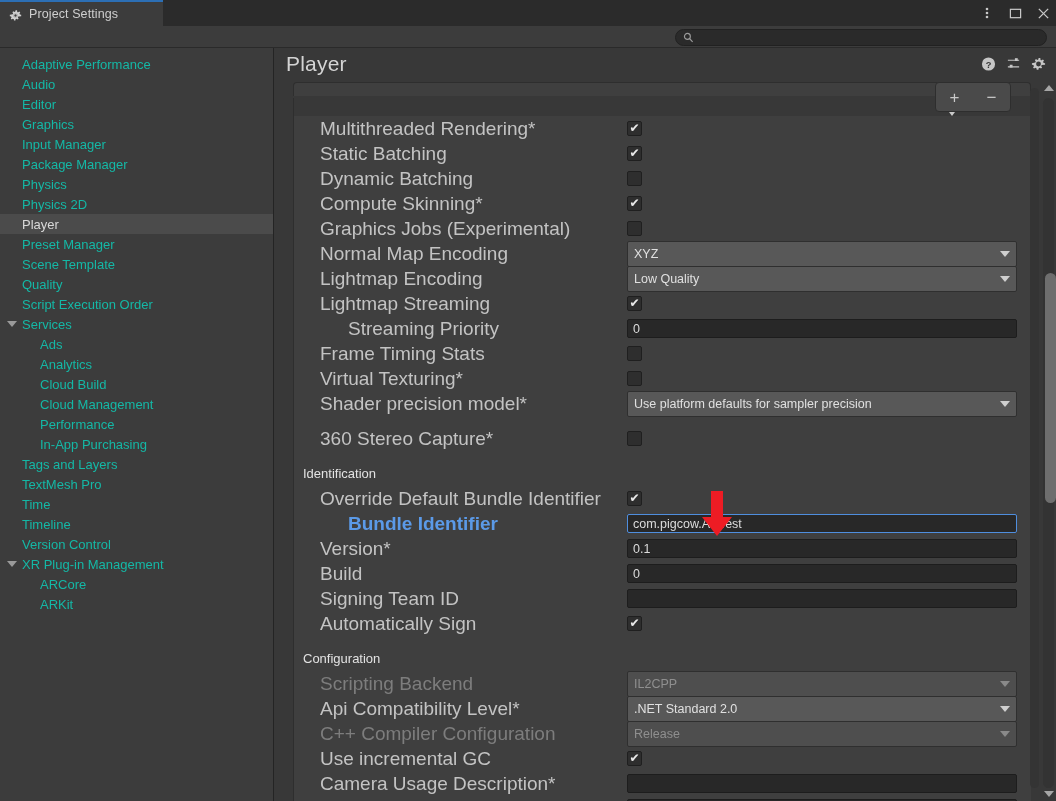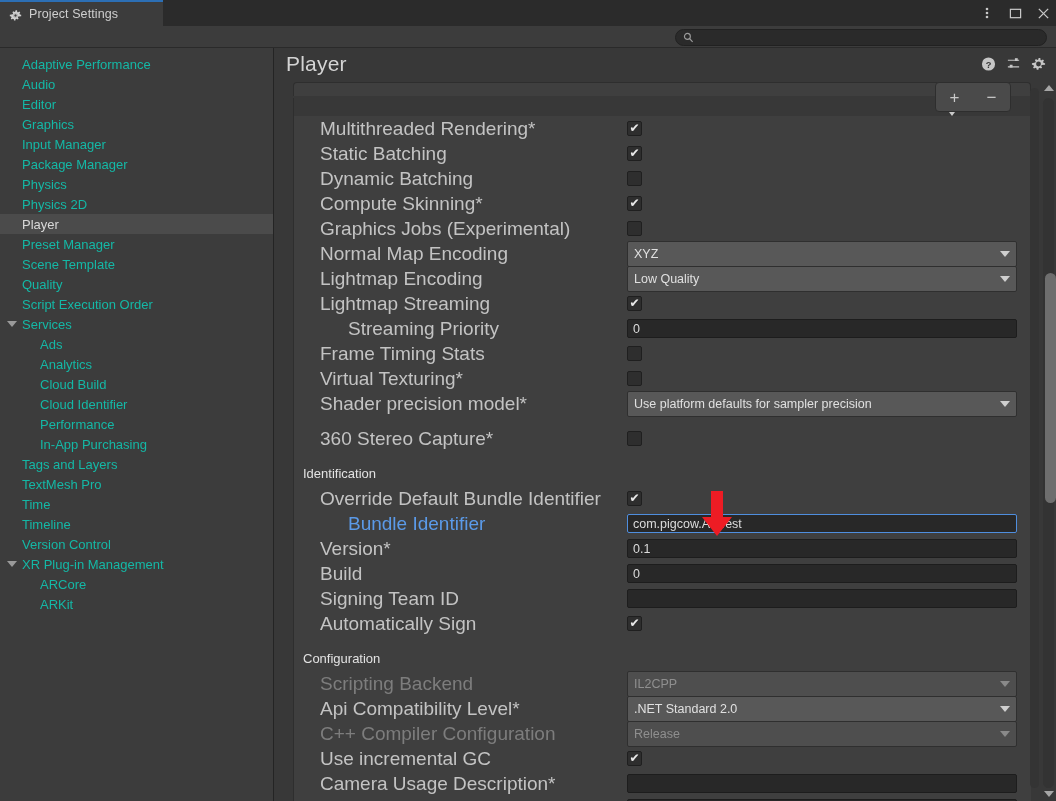--- a/index.html
+++ b/index.html
@@ -112,21 +112,21 @@
   }
 
   .row { position: relative; height: 25px; display: flex; align-items: center; }
   .row .lbl {
     position: absolute; left: 11px; font-size: 19px; color: #c3c3c3;
     white-space: nowrap;
   }
   .row .lbl.indent1 { left: 26px; }
   .row .lbl.indent2 { left: 26px; margin-left: 28px; }
   .row .lbl.disabled { color: #7d7d7d; }
-  .row .lbl.focused { color: #5b9ae8; }
+  .row .lbl.focused { color: #5b9ae8; font-weight: bold; }
   .section-head {
     position: relative; height: 25px; display: flex; align-items: center;
   }
   .section-head .lbl {
     position: absolute; left: 9px; font-size: 13px; color: #e2e2e2; font-weight: normal;
   }
   .ctrl { position: absolute; left: 333px; }
 
   .chk {
     width: 15px; height: 15px; background: #2e2e2e;
@@ -289,21 +289,21 @@
       <div class="side-item child">
         <span>Ads</span>
       </div>
       <div class="side-item child">
         <span>Analytics</span>
       </div>
       <div class="side-item child">
         <span>Cloud Build</span>
       </div>
       <div class="side-item child">
-        <span>Cloud Identifier</span>
+        <span>Cloud Management</span>
       </div>
       <div class="side-item child">
         <span>Performance</span>
       </div>
       <div class="side-item child">
         <span>In-App Purchasing</span>
       </div>
       <div class="side-item">
         <span>Tags and Layers</span>
       </div>

